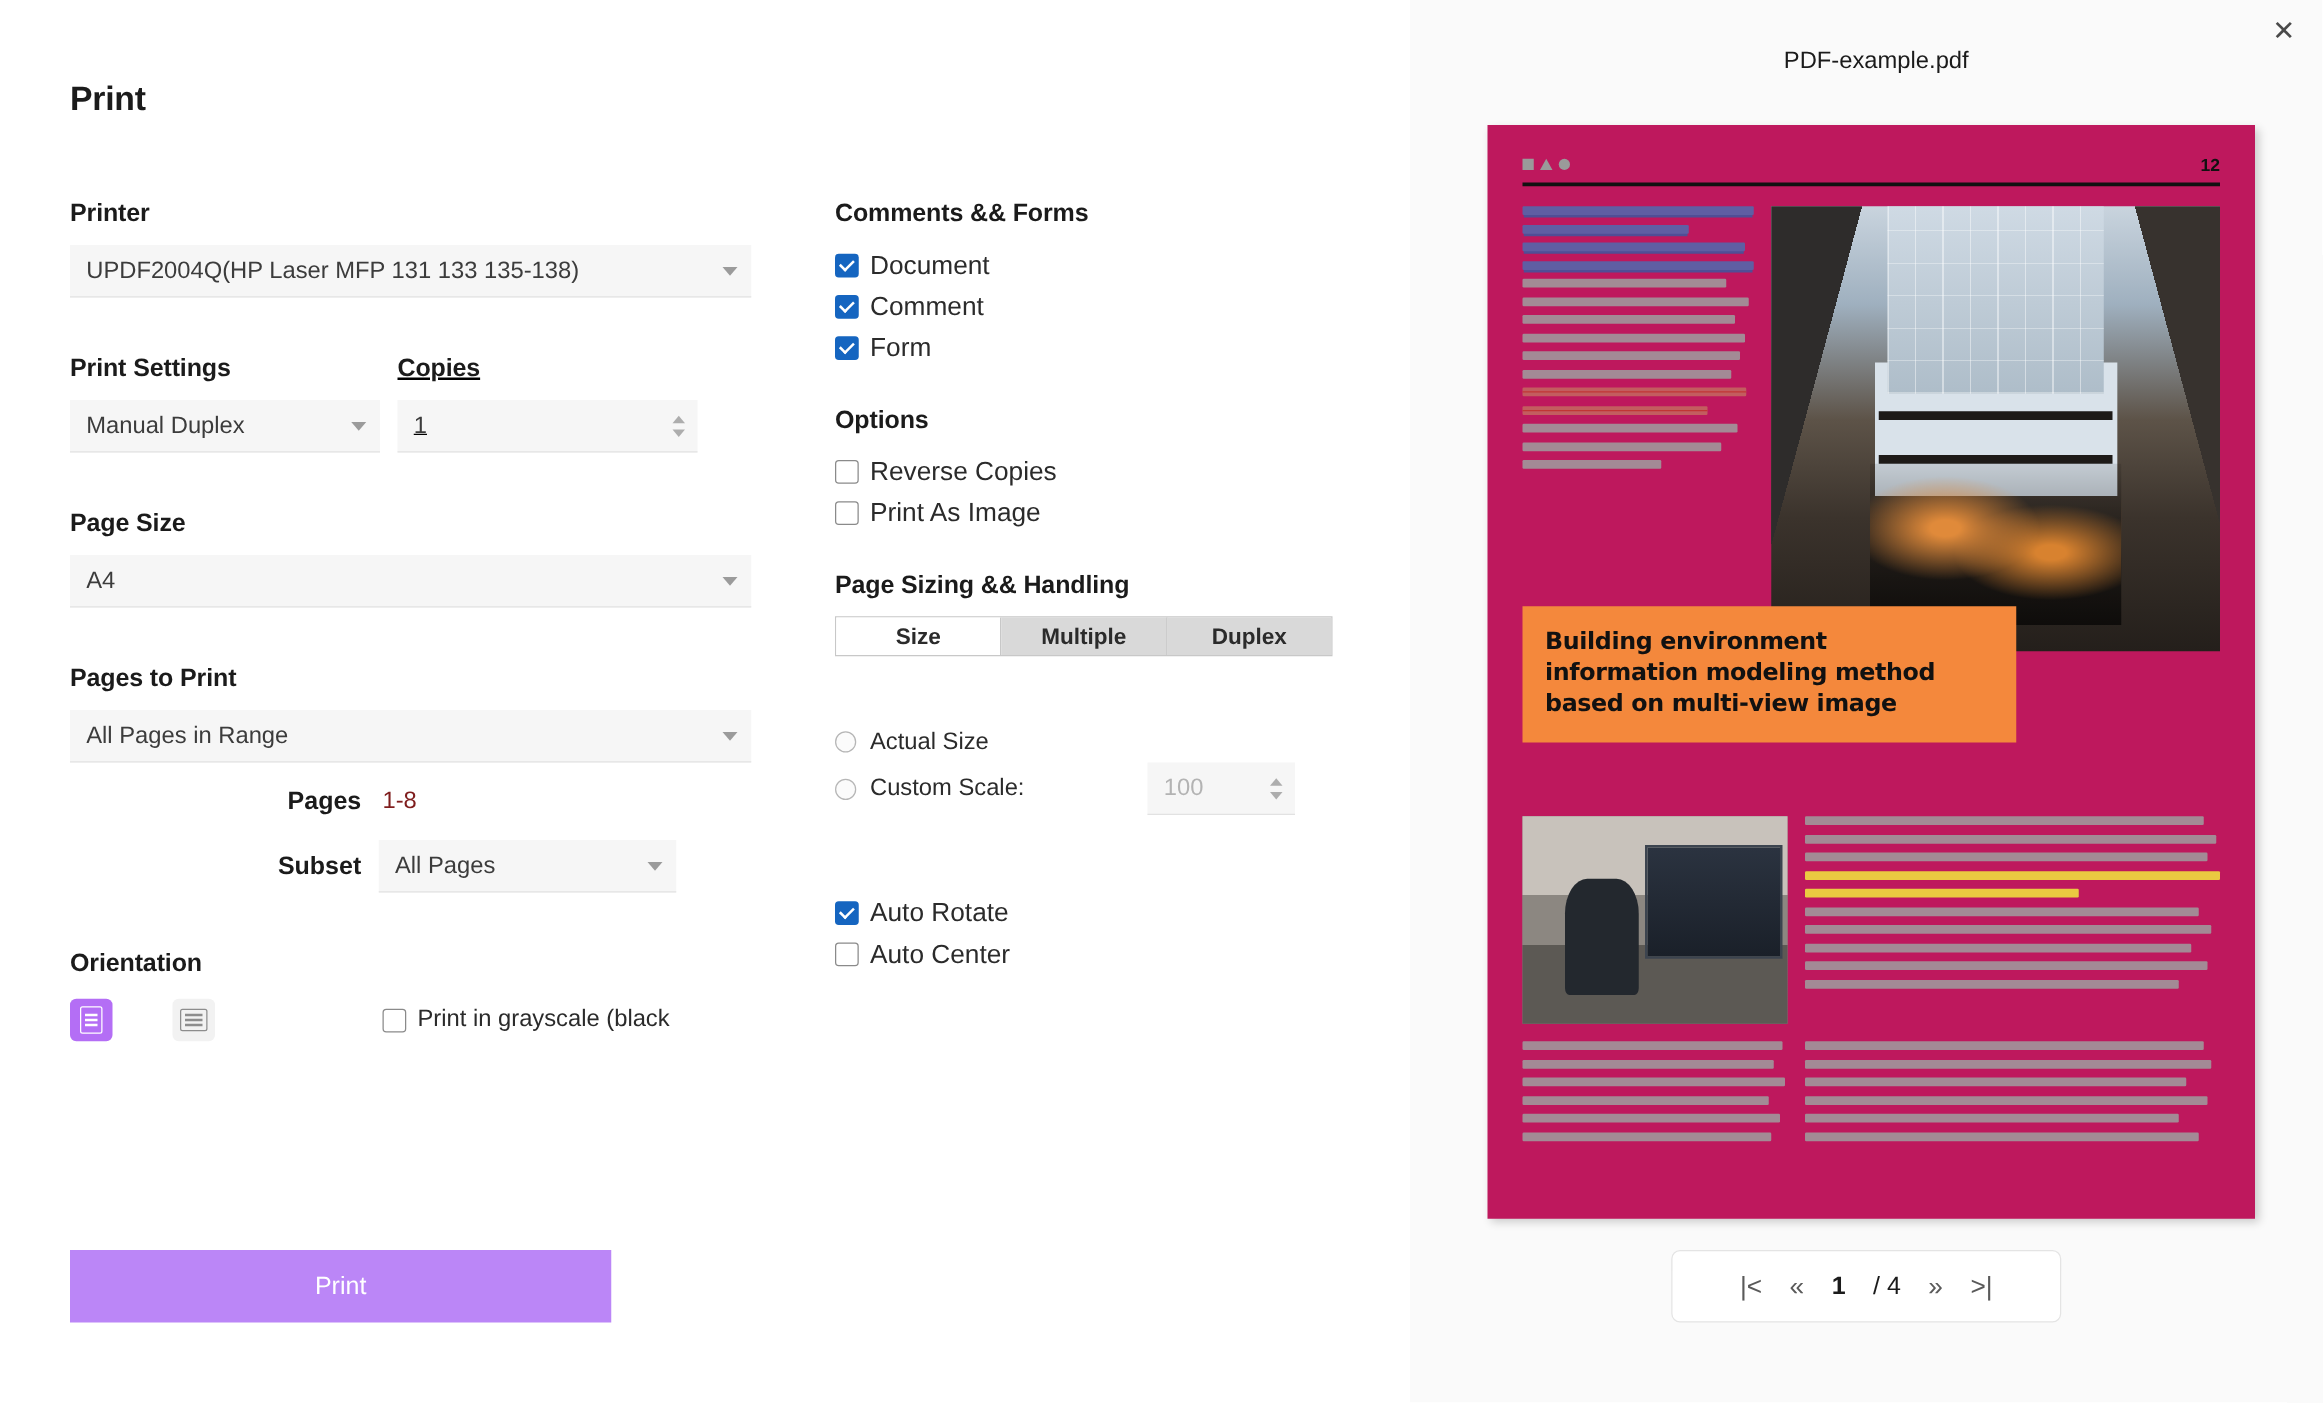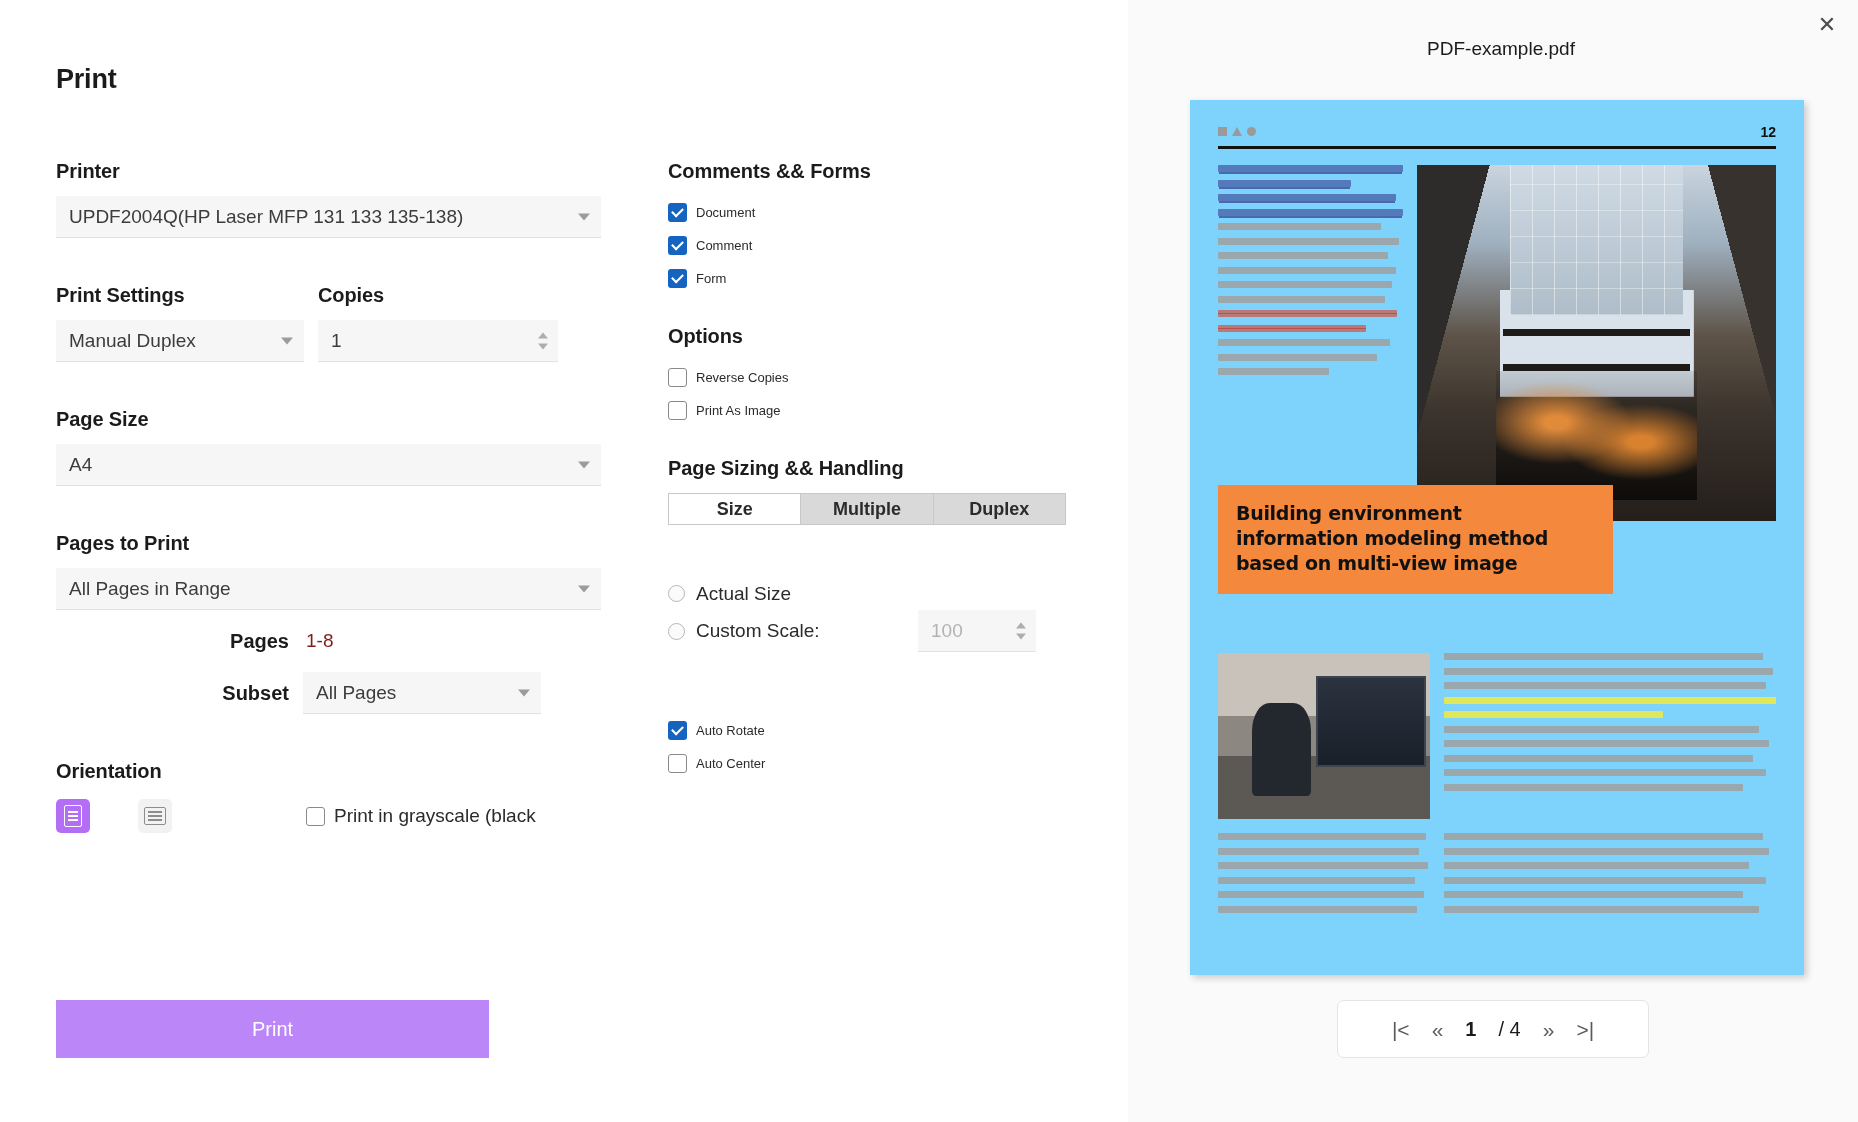--- a/index.html
+++ b/index.html
@@ -58,21 +58,21 @@
   }
   .arrow-up, .arrow-dn {
     width: 0; height: 0; border-left: 5px solid transparent; border-right: 5px solid transparent;
     cursor: pointer;
   }
   .arrow-up { border-bottom: 6px solid #adadad; }
   .arrow-dn { border-top: 6px solid #adadad; }
 
   .row2 { display: flex; gap: 14px; }
   .ps-block { width: 248px; }
-  .cp-block { width: 240px; }
+  .cp-block { width: 240px; text-decoration: underline; }
 
   .spacer-lg { height: 46px; }
   .spacer-md { height: 30px; }
 
   
   .kv-row { display: flex; align-items: center; margin-top: 14px; }
   .kv-key {
     width: 247px; text-align: right; padding-right: 14px;
     font-size: 20px; font-weight: bold; color: #1b1b1b;
   }
@@ -110,21 +110,21 @@
   }
   .cb.on { background: #1565c0; }
   .cb.off { background: #ffffff; border: 1.5px solid #8a8a8a; }
   .cb.on::after {
     content: ""; width: 9px; height: 5px;
     border-left: 2px solid #fff; border-bottom: 2px solid #fff;
     transform: rotate(-45deg) translate(1px, -1px);
   }
   .cbrow {
     display: flex; align-items: center; height: 33px; cursor: pointer;
-    font-size: 13px; color: #2b2b2b;
+    font-size: 21px; color: #2b2b2b;
   }
 
   
   .rb {
     width: 17px; height: 17px; border-radius: 50%; flex: 0 0 17px;
     margin-right: 11px; display: inline-flex; align-items: center; justify-content: center;
     background: #fff;
   }
   .rb.on { border: 4.5px solid #1565c0; }
   .rb.off { border: 1.6px solid #b6b6b6; background: #fbfbfb; }
@@ -167,21 +167,21 @@
     font-size: 22px; color: #4a4a4a; cursor: pointer; line-height: 1;
   }
   .pdf-name {
     position: absolute; top: 38px; left: 16px; right: 0; text-align: center;
     font-size: 19px; color: #1b1b1b;
   }
 
   .page-shadow {
     position: absolute; left: 62px; top: 100px;
     width: 614px; height: 875px;
-    background: #7dd3fc;
+    background: #be185d;
     box-shadow: 3px 3px 7px rgba(0,0,0,0.19);
   }
   .pg { position: absolute; inset: 0; padding: 24px 28px; }
 
   .pg-head { display: flex; align-items: flex-start; justify-content: space-between; }
   .pg-marks { display: flex; align-items: center; gap: 5px; margin-top: 3px; }
   .mk-sq { width: 9px; height: 9px; background: #9a9a9a; }
   .mk-tri { width: 0; height: 0; border-left: 5px solid transparent; border-right: 5px solid transparent; border-bottom: 9px solid #9a9a9a; }
   .mk-cir { width: 9px; height: 9px; border-radius: 50%; background: #9a9a9a; }
   .pg-num { font-size: 14px; font-weight: bold; color: #111; }

